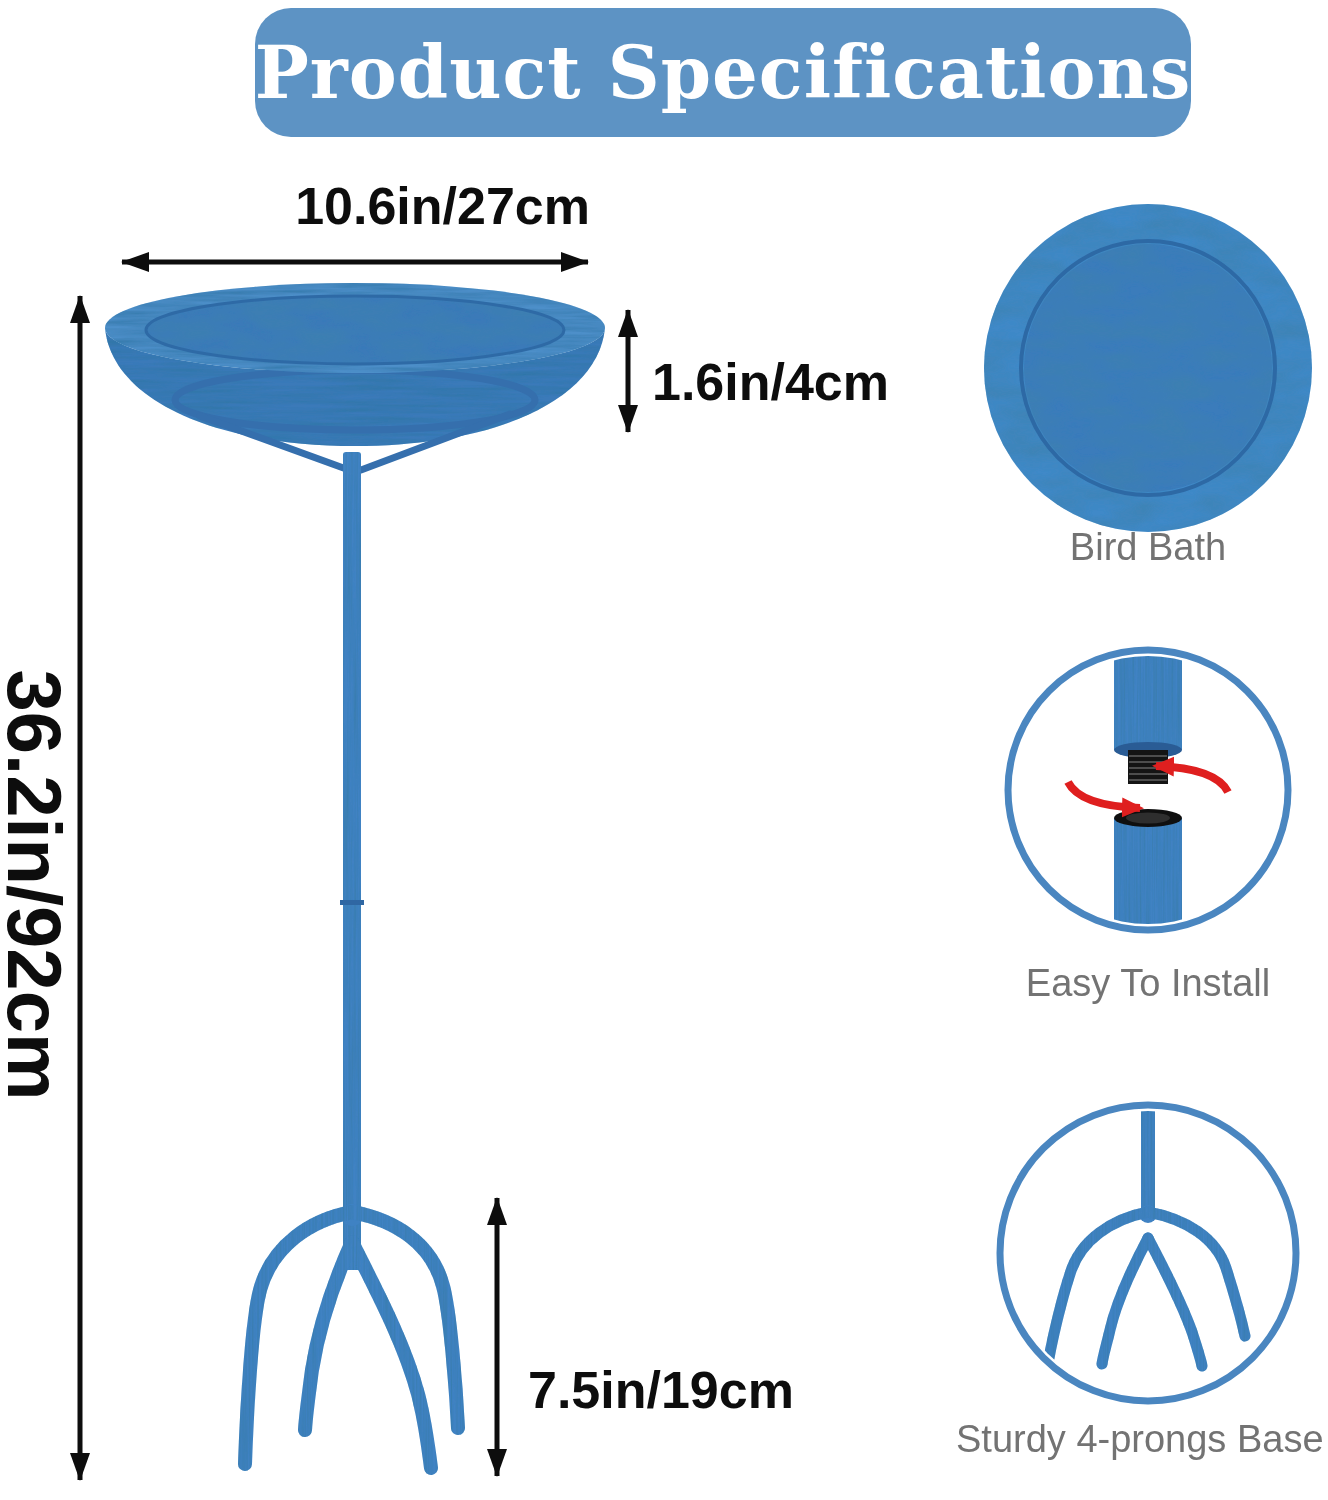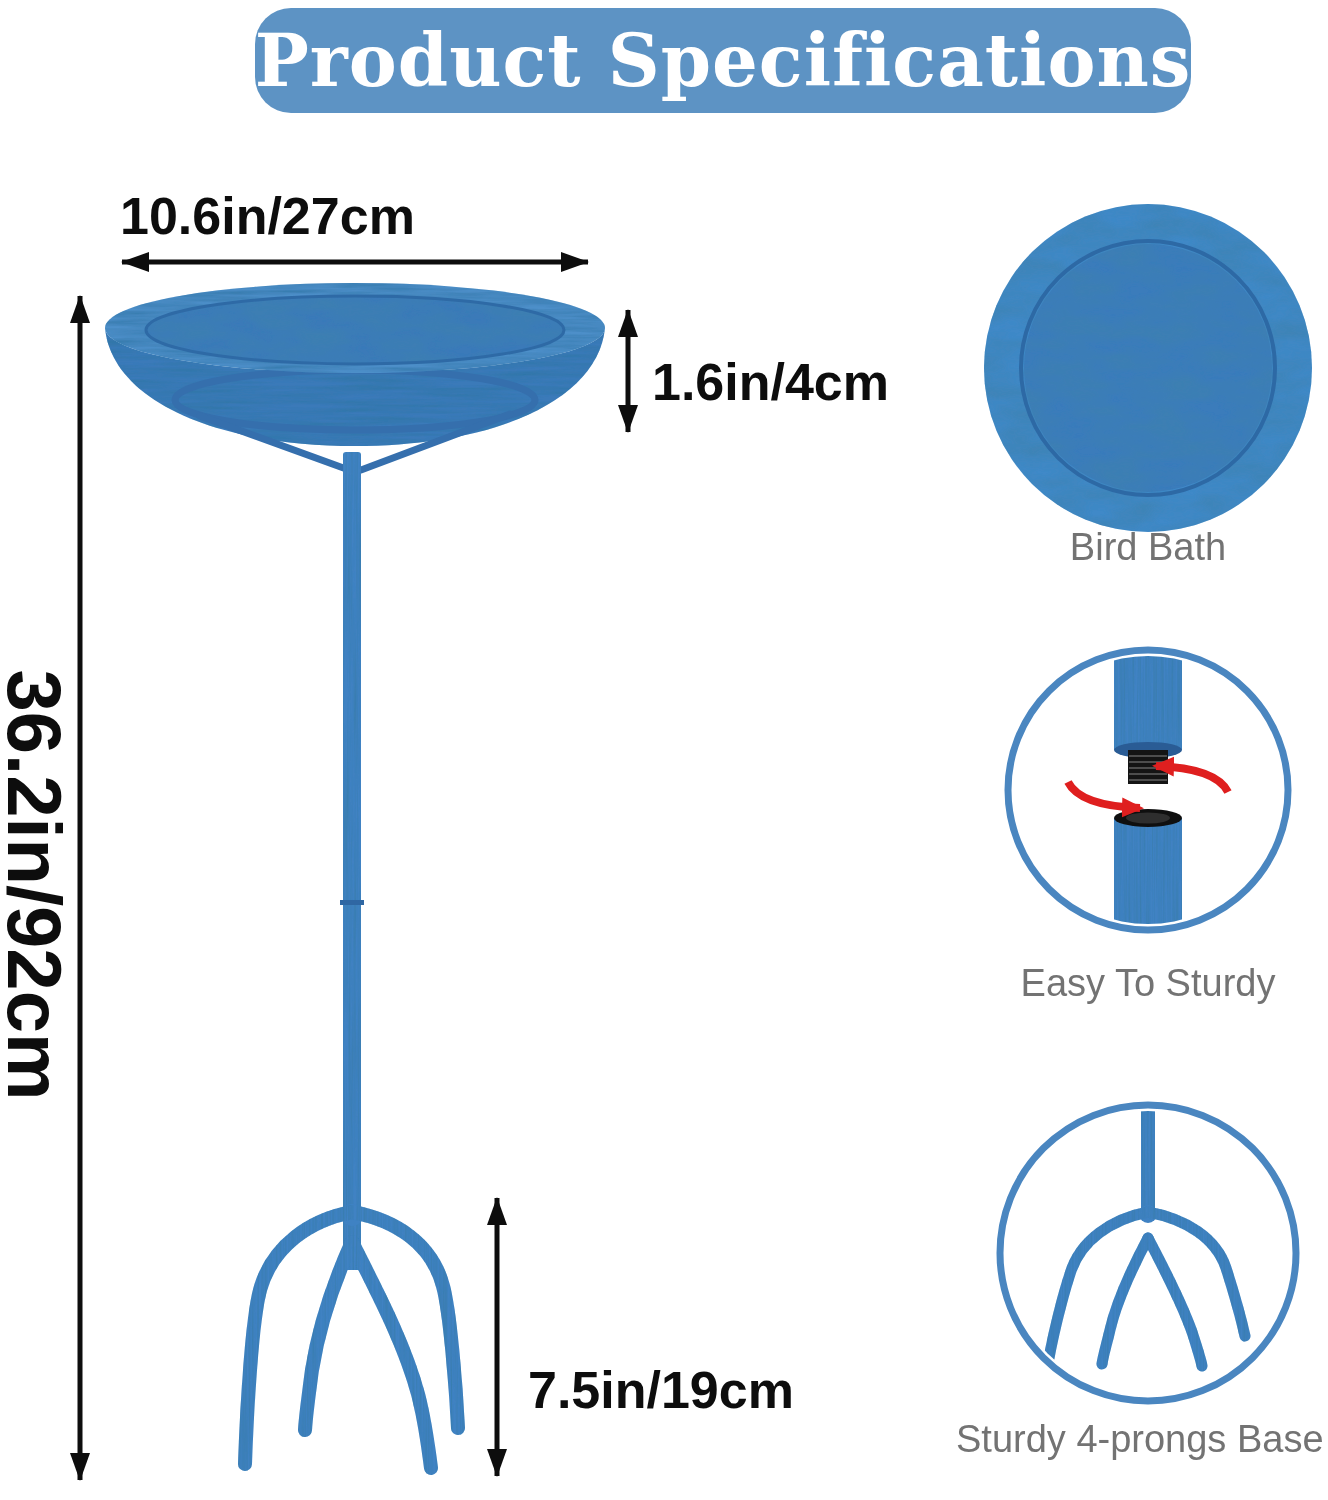--- a/index.html
+++ b/index.html
@@ -1,36 +1,36 @@
 <!DOCTYPE html>
 <html><head>
 <meta charset="utf-8">
 <style>
   * { margin:0; padding:0; box-sizing:border-box; }
   html,body { background:#ffffff; }
   body { font-family:"Liberation Sans", sans-serif; }
   .stage { position:relative; width:1328px; height:1500px; background:#ffffff; overflow:hidden; }
 
   .banner {
-    position:absolute; left:255px; top:8px; width:936px; height:105px;
+    position:absolute; left:255px; top:8px; width:936px; height:129px;
     background:#5d93c4; border-radius:36px;
     display:flex; align-items:center; justify-content:center;
   }
   .banner-title {
     font-family:"DejaVu Serif", serif; font-weight:700; font-size:72px;
     color:#ffffff; white-space:nowrap; letter-spacing:1px;
   }
 
   svg.art { position:absolute; left:0; top:0; }
 
   .dim {
     position:absolute; color:#0d0d0d; font-weight:700; font-size:52px;
     white-space:nowrap; font-family:"Liberation Sans", sans-serif;
   }
-  .dim-width  { left:120px; top:186px; width:470px; text-align:left; }
+  .dim-width  { left:120px; top:176px; width:470px; text-align:right; }
   .dim-depth  { left:652px; top:352px; }
   .dim-height { left:34px; top:885px; font-size:76px;
                 transform:translate(-50%,-50%) rotate(90deg); }
   .dim-stake  { left:528px; top:1360px;text-align:center; }
 
   .caption {
     position:absolute; color:#737373; font-size:38px; font-weight:400;
     text-align:center; white-space:nowrap;
   }
   .caption-1 { left:988px;  width:320px; top:526px; }
@@ -164,16 +164,16 @@
       </g>
     </g>
   </svg>
 
   <div class="dim dim-width">10.6in/27cm</div>
   <div class="dim dim-depth">1.6in/4cm</div>
   <div class="dim dim-height">36.2in/92cm</div>
   <div class="dim dim-stake">7.5in/19cm</div>
 
   <div class="caption caption-1">Bird Bath</div>
-  <div class="caption caption-2">Easy To Sturdy</div>
+  <div class="caption caption-2">Easy To Install</div>
   <div class="caption caption-3">Sturdy 4-prongs Base</div>
 
 </div>
 
 </body></html>

